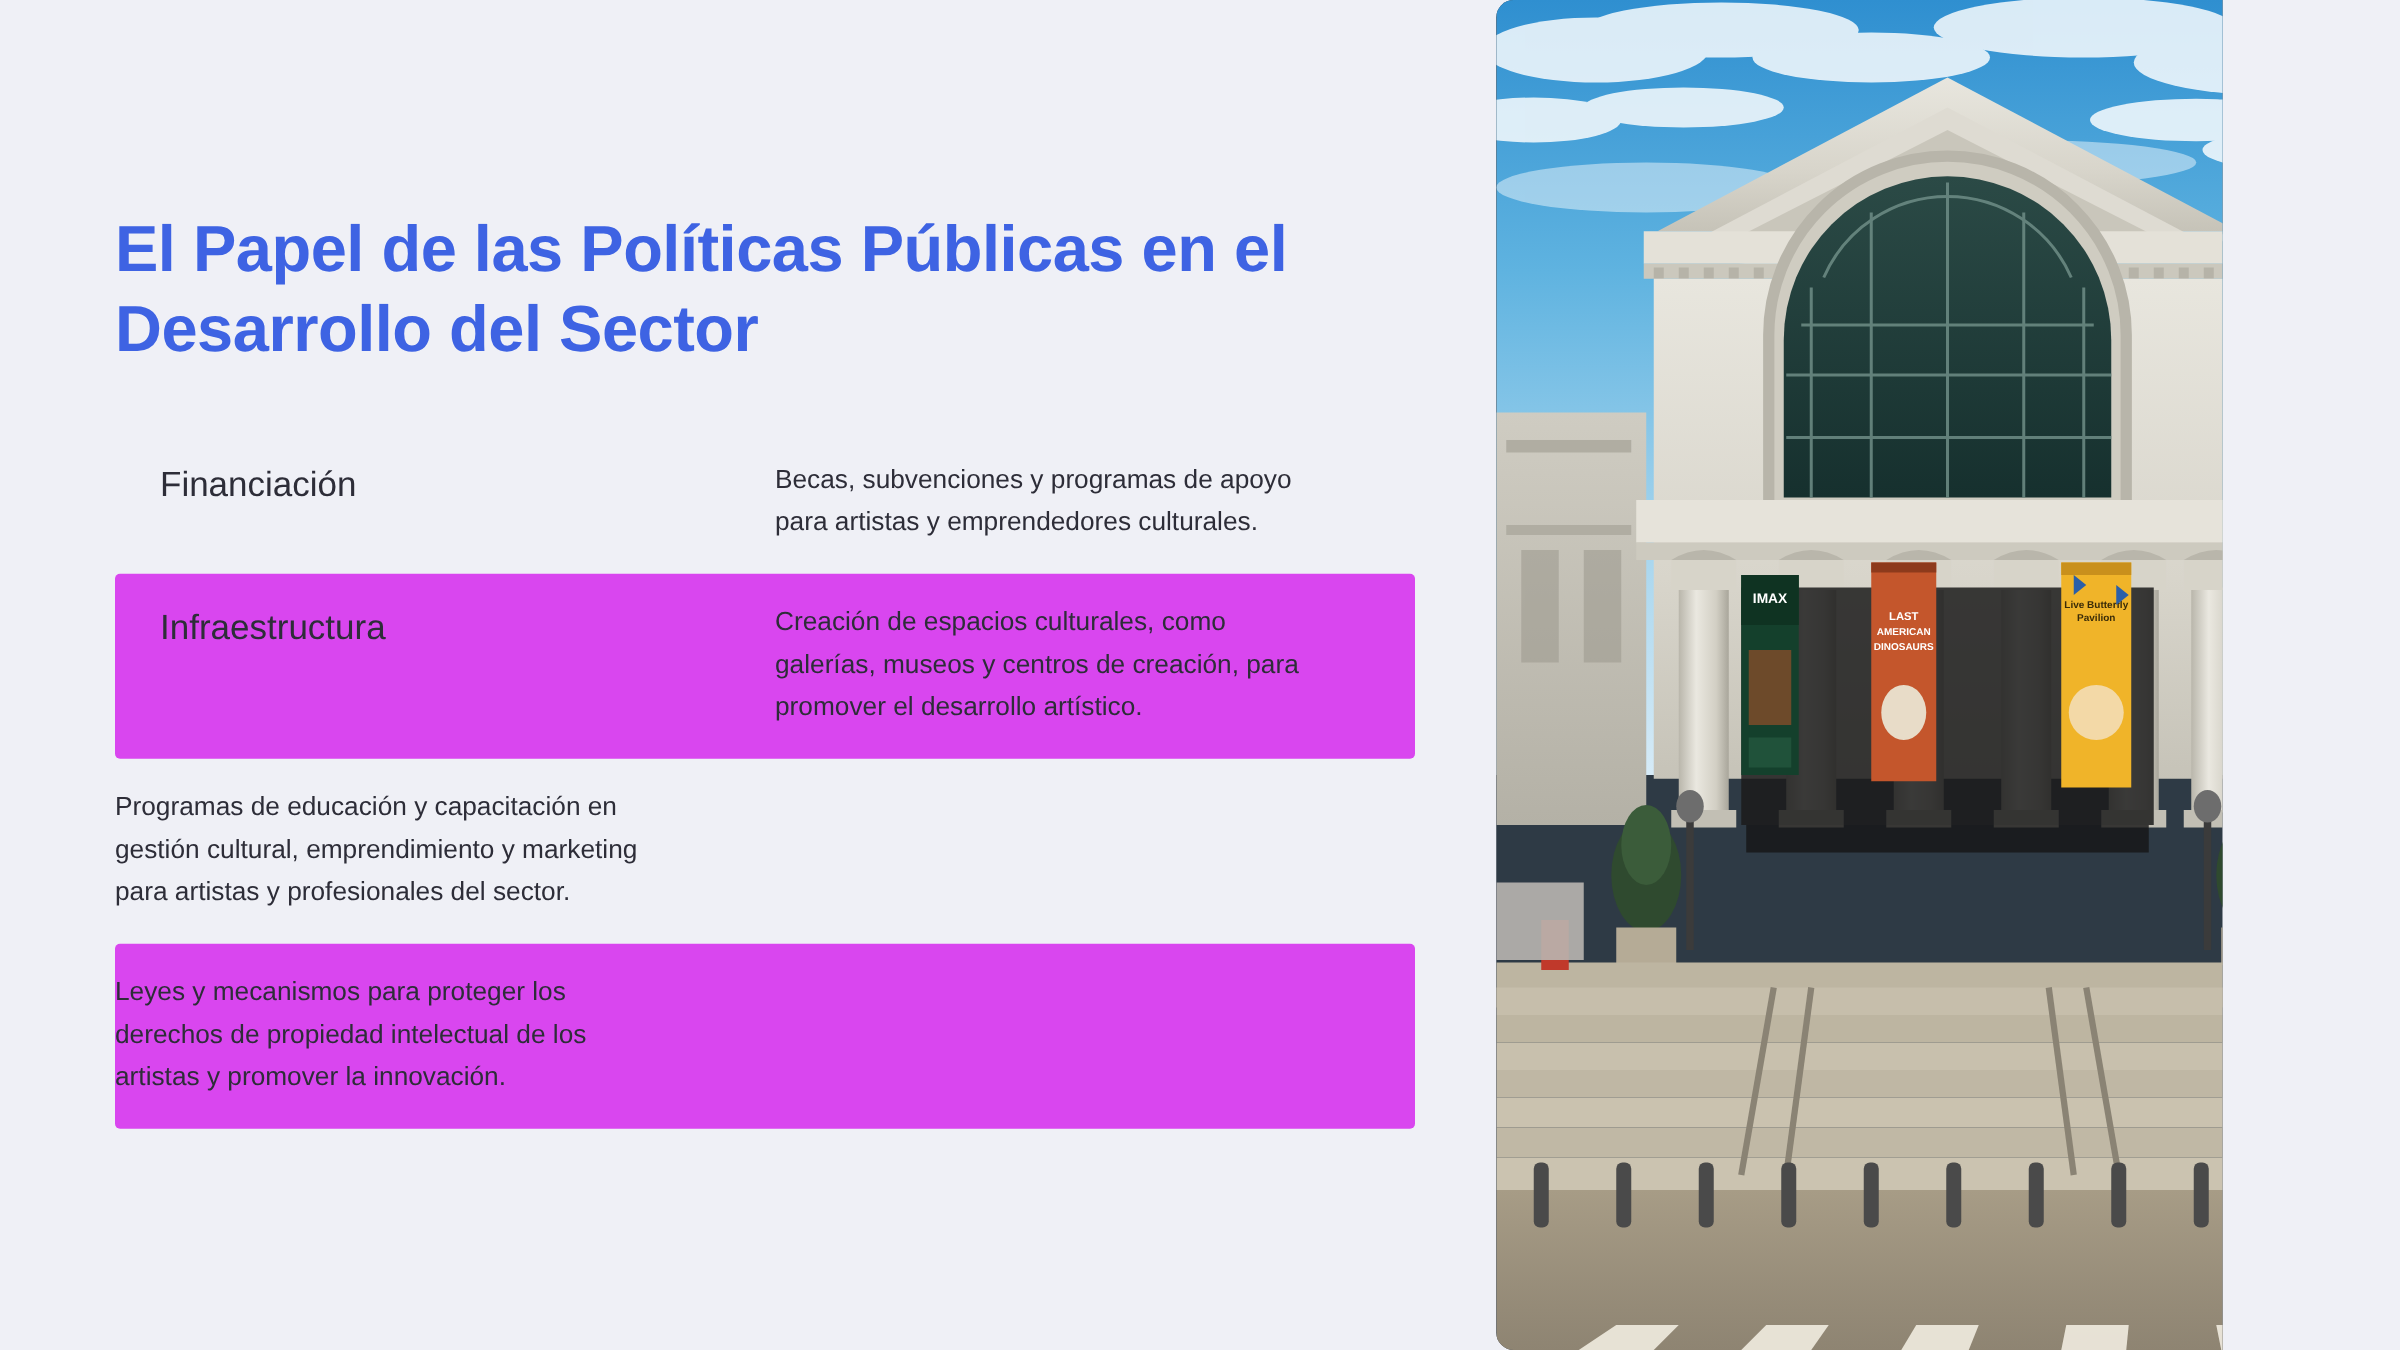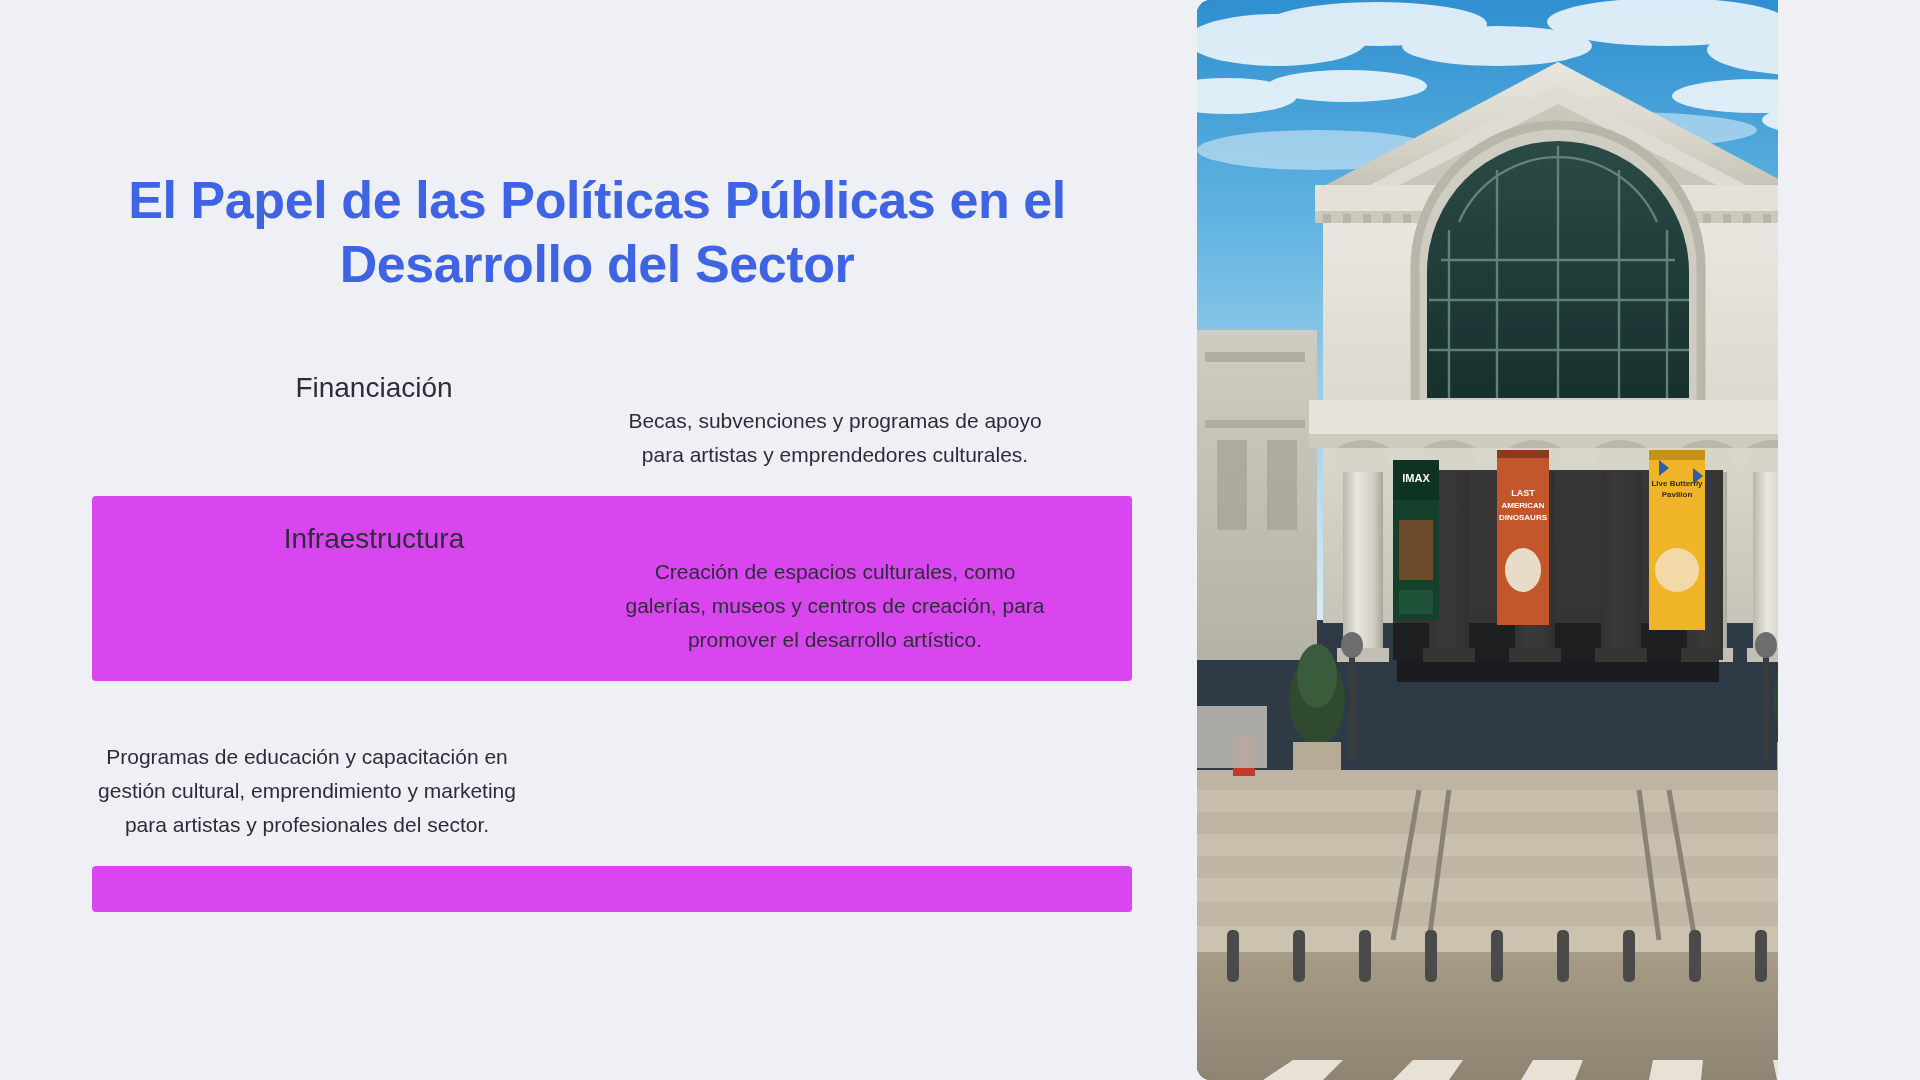--- a/index.html
+++ b/index.html
@@ -15,21 +15,20 @@
     background:#EFF0F6;
     display:flex;
   }
 
   
   .left-pane {
     width:1197px;
     height:1080px;
     padding:168px 0 16px 92px;
     position:relative;
-    text-align:center;
   }
   .slide-title {
     font-size:52px;
     font-weight:700;
     line-height:1.24;
     color:#3E63E3;
     letter-spacing:-0.4px;
     max-width:1010px;
     margin-bottom:48px;
   }
@@ -50,21 +49,20 @@
     color:#2D2D38;
     flex:0 0 528px;
   }
   .cell-desc {
     flex:1;
     padding-right:40px;
     font-size:21px;
     line-height:1.62;
     color:#2D2D38;
     max-width:470px;
-    margin-top:37px;
   }
 
   
   .photo-pane {
     position:absolute;
     left:1197px; top:0;
     width:581px; height:1080px;
     border-top-left-radius:14px;
     border-bottom-left-radius:14px;
     overflow:hidden;
@@ -91,20 +89,21 @@
       <div class="table-row alt">
         <div class="cell-term">Infraestructura</div>
         <div class="cell-desc">Creación de espacios culturales, como galerías, museos y centros de creación, para promover el desarrollo artístico.</div>
       </div>
 
       <div class="table-row">
         <div class="cell-desc">Programas de educación y capacitación en gestión cultural, emprendimiento y marketing para artistas y profesionales del sector.</div>
       </div>
 
       <div class="table-row alt">
+        <div class="cell-desc">Leyes y mecanismos para proteger los derechos de propiedad intelectual de los artistas y promover la innovación.</div>
       </div>
 
     </div>
   </div>
 
   <div class="photo-pane">
     <svg class="photo-svg" viewBox="0 0 723 1080" preserveAspectRatio="xMidYMid slice">
       <defs>
         <linearGradient id="sky" x1="0" y1="0" x2="0" y2="1">
           <stop offset="0%" stop-color="#2f8fd0"></stop>

